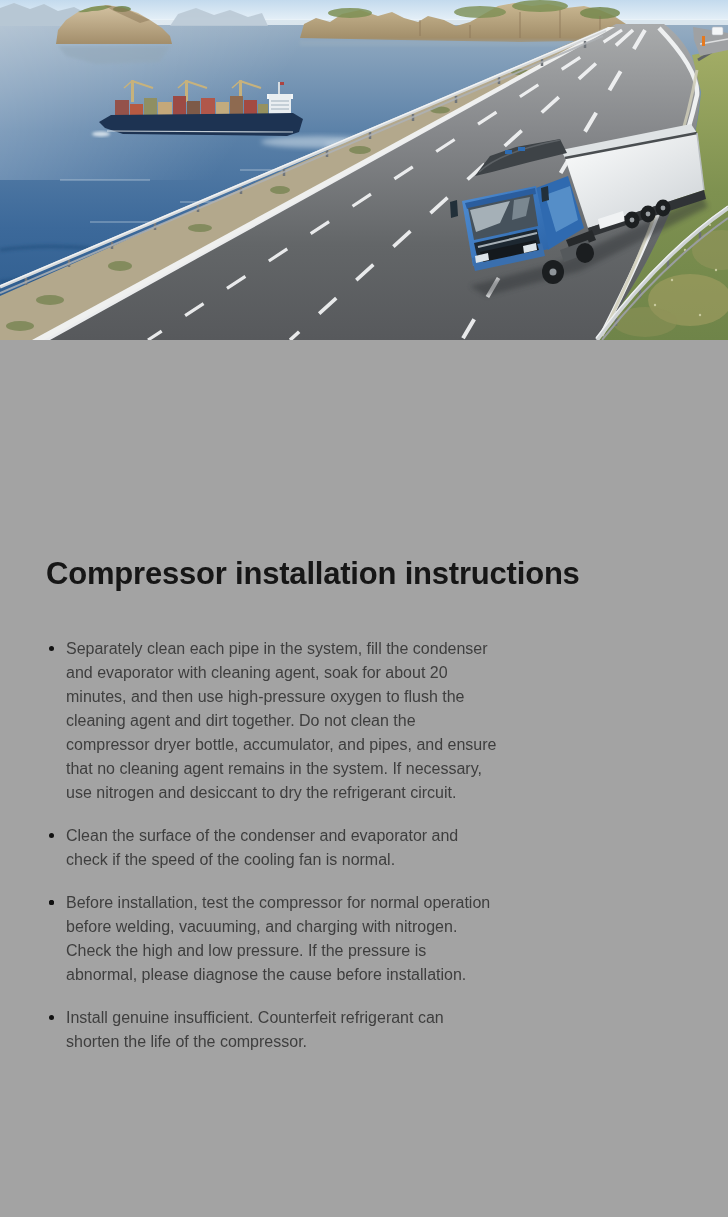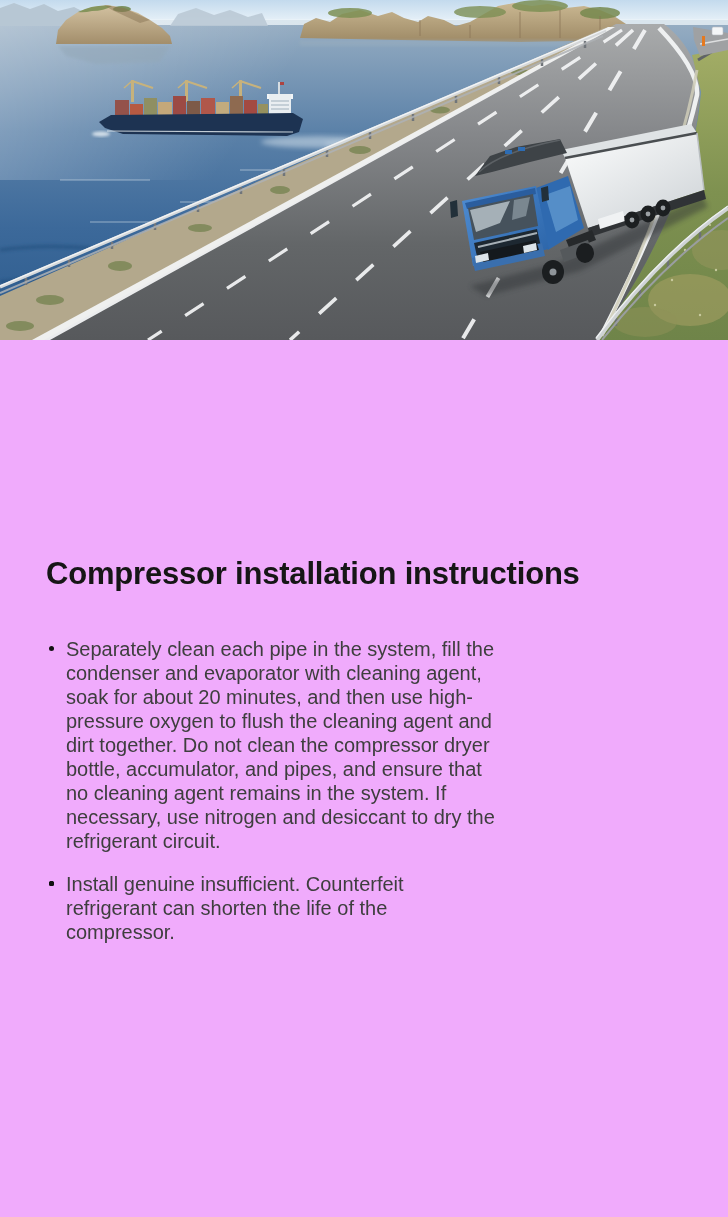--- a/index.html
+++ b/index.html
@@ -1,16 +1,16 @@
 <!DOCTYPE html>
 <html><head>
 <meta charset="utf-8">
 <style>
   html,body { margin:0; padding:0; background:#ffffff; }
-  .page { width:728px; height:1217px; background:#f0abfc; font-family:"Liberation Sans", sans-serif; overflow:hidden; }
+  .page { width:728px; height:1217px; background:#a3a3a3; font-family:"Liberation Sans", sans-serif; overflow:hidden; }
   .hero { width:728px; height:340px; overflow:hidden; }
   .hero svg { display:block; }
   .content { padding:0 46px; }
   .content h1 {
     margin:218px 0 0 0;
     font-size:31px;
     line-height:31px;
     font-weight:bold;
     color:#161616;
     letter-spacing:-0.2px;
@@ -19,21 +19,21 @@
     margin:48px 0 0 0;
     padding:0;
     list-style:none;
     width:452px;
   }
   ul.instructions li {
     position:relative;
     width:432px;
     padding-left:20px;
     margin:0 0 19px 0;
-    font-size:20px;
+    font-size:16px;
     line-height:24px;
     color:#3e3e3e;
   }
   ul.instructions li .dot {
     position:absolute;
     left:3px;
     top:9px;
     width:5px;
     height:5px;
     border-radius:50%;
@@ -326,23 +326,28 @@
 
   <section class="content">
     <h1>Compressor installation instructions</h1>
     <ul class="instructions">
       <li>
         <span class="dot"></span>
         <span>Separately clean each pipe in the system, fill the condenser and evaporator with cleaning agent, soak for about 20 minutes, and then use high-pressure oxygen to flush the cleaning agent and dirt together. Do not clean the compressor dryer bottle, accumulator, and pipes, and ensure that no cleaning agent remains in the system. If necessary, use nitrogen and desiccant to dry the refrigerant circuit.</span>
       </li>
       <li>
         <span class="dot"></span>
-      </li>
-      <li>
-        <span class="dot"></span>
+        <span>Clean the surface of the condenser and evaporator and check if the speed of the cooling fan is normal.</span>
+      </li>
+      <li>
+        <span class="dot"></span>
+      </li>
+      <li>
+        <span class="dot"></span>
+        <span>Before installation, test the compressor for normal operation before welding, vacuuming, and charging with nitrogen. Check the high and low pressure. If the pressure is abnormal, please diagnose the cause before installation.</span>
       </li>
       <li>
         <span class="dot"></span>
         <span>Install genuine insufficient. Counterfeit refrigerant can shorten the life of the compressor.</span>
       </li>
     </ul>
   </section>
 
 </main>
 

